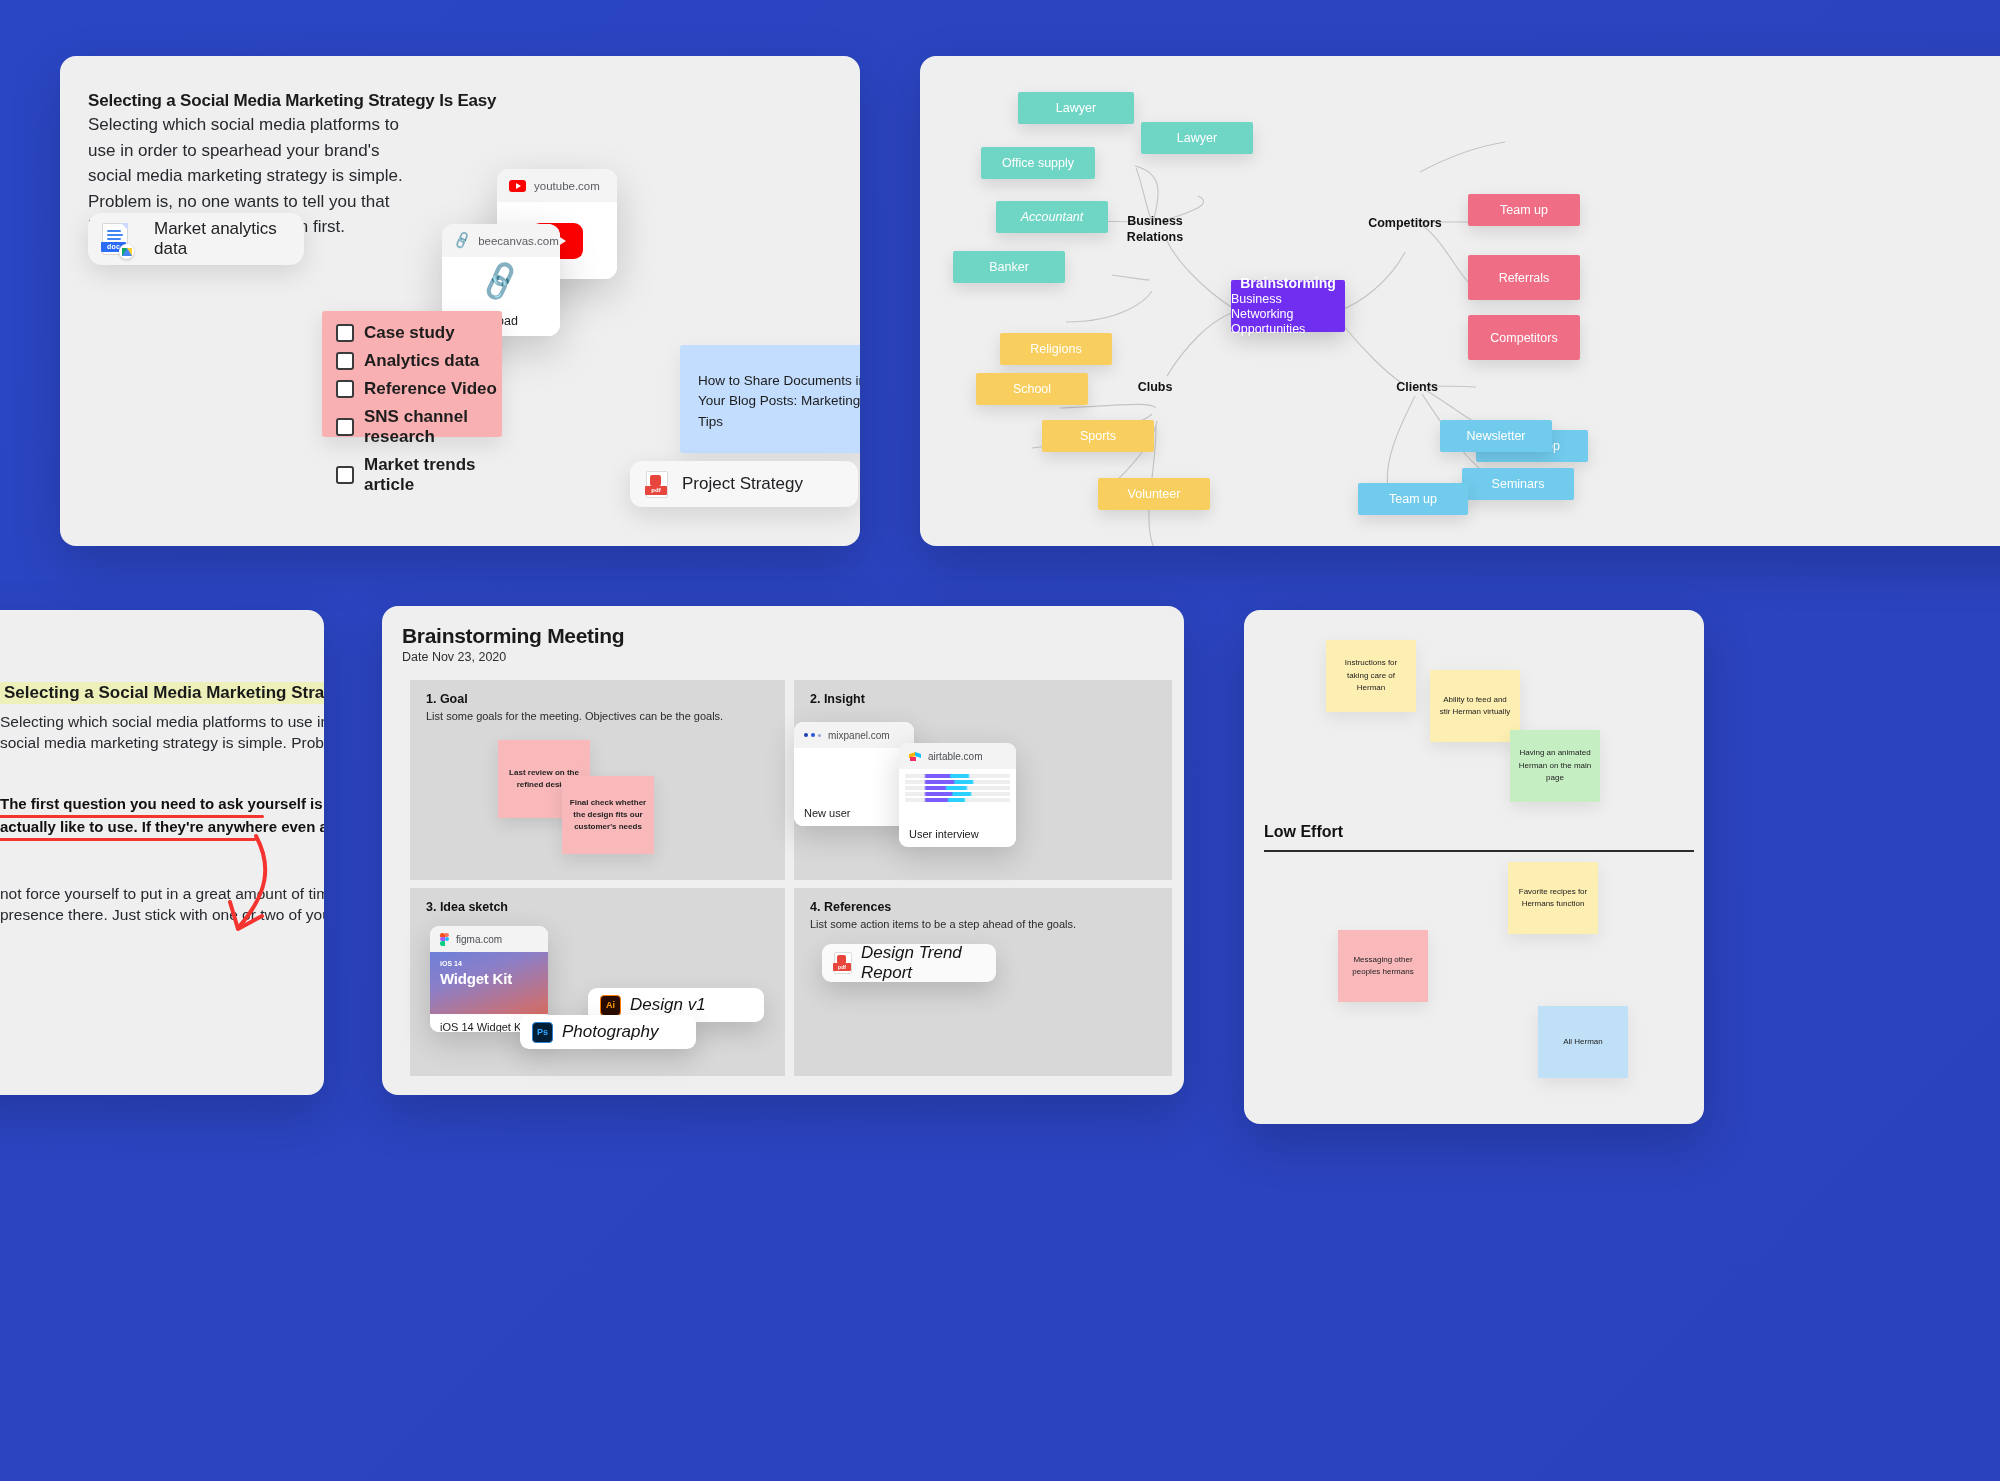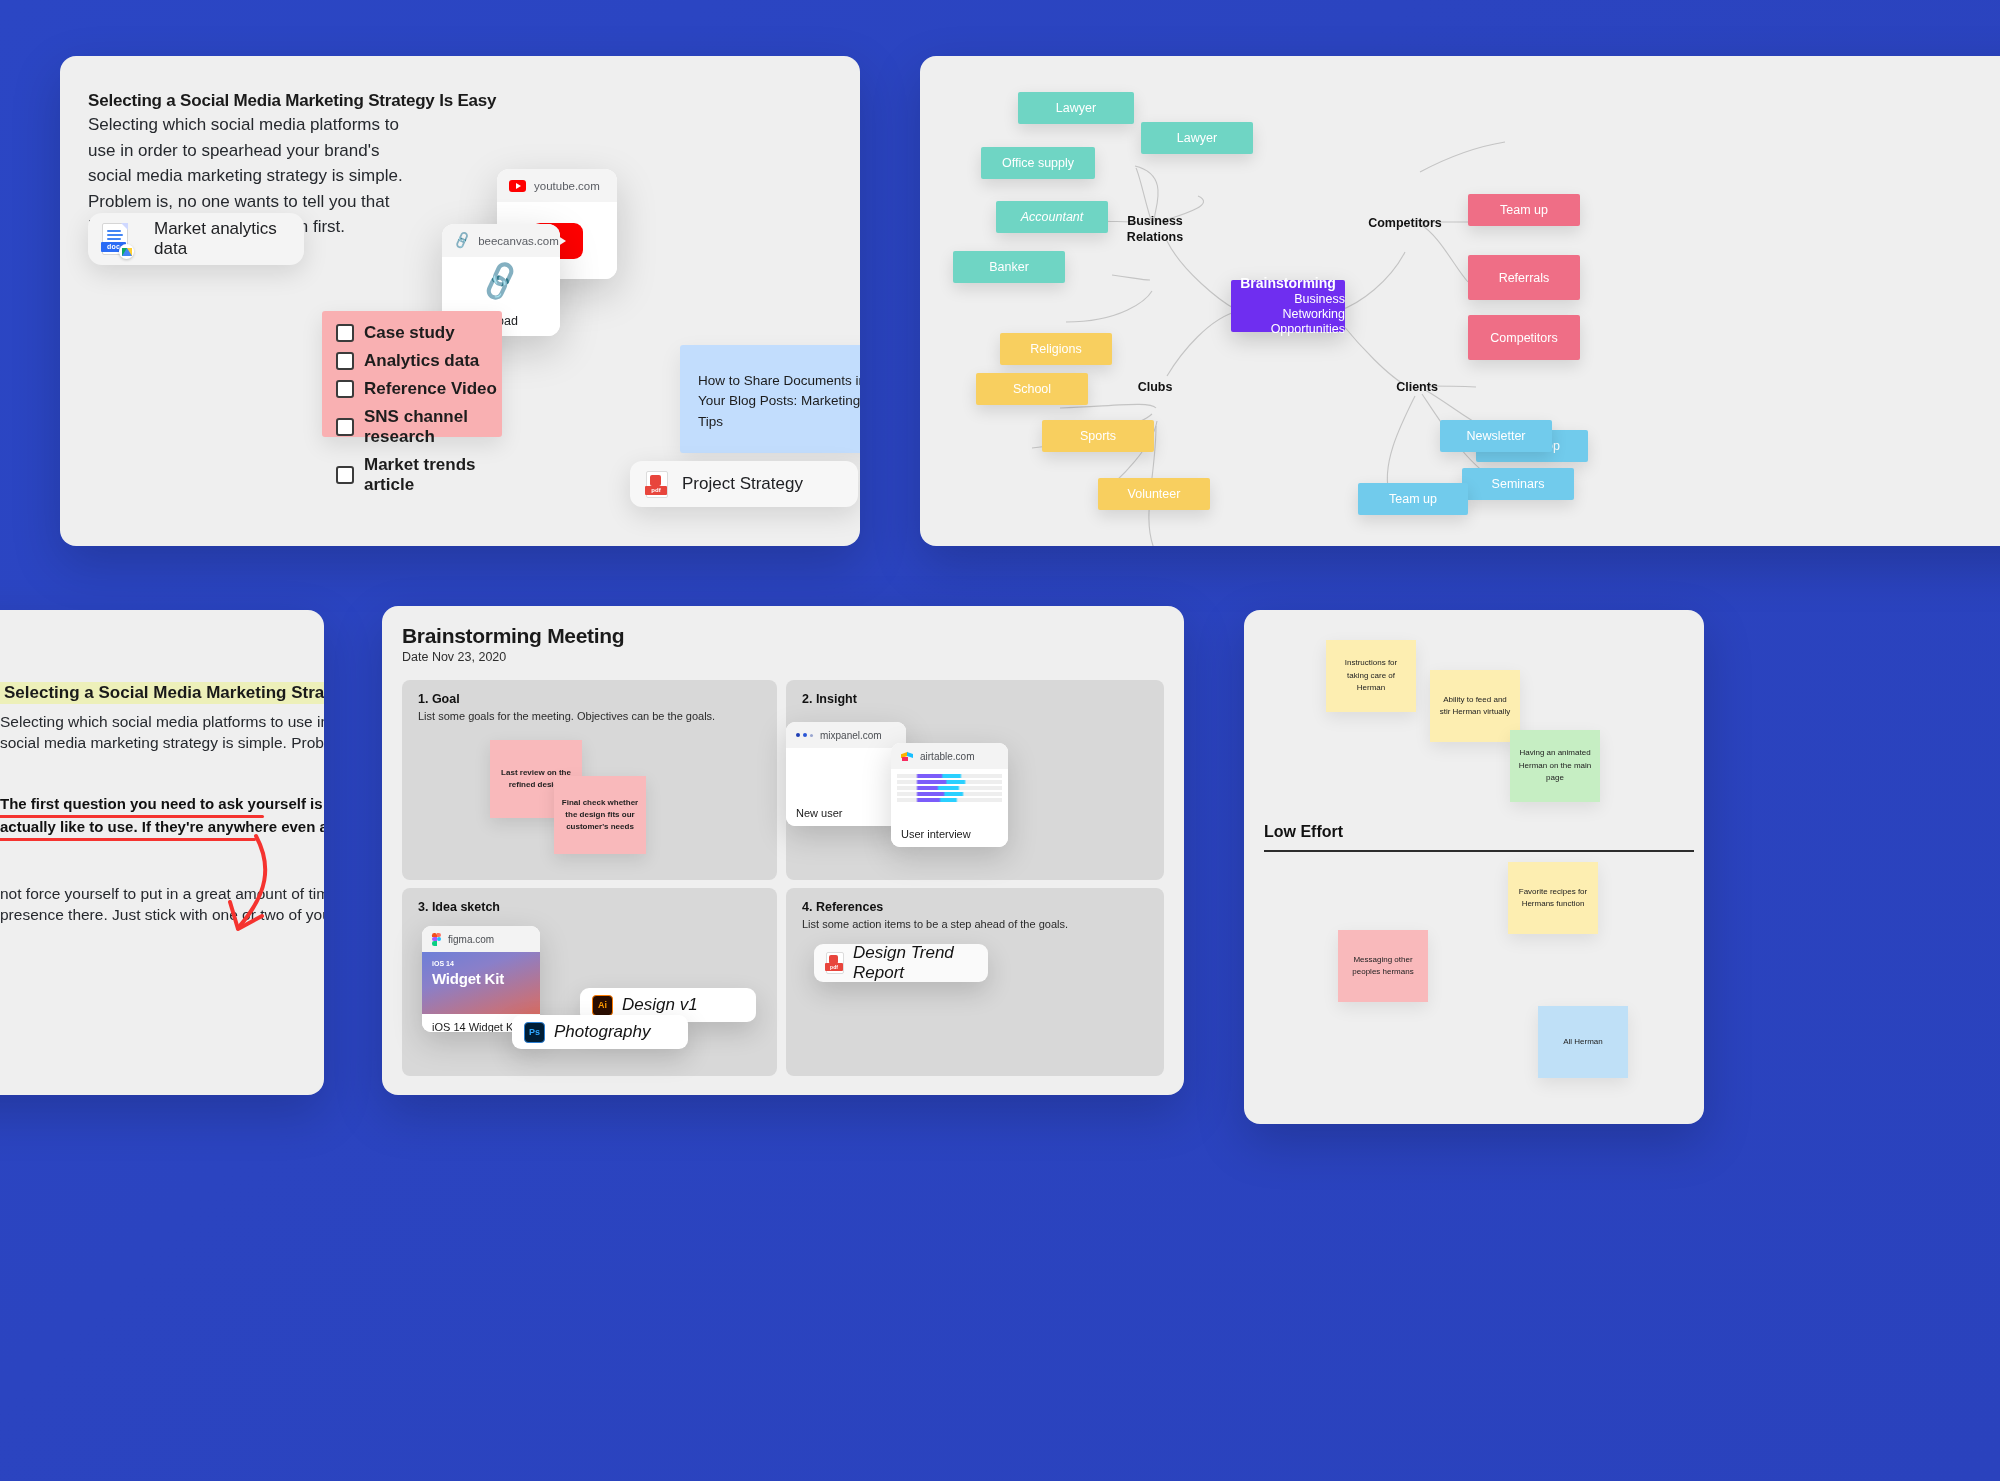--- a/index.html
+++ b/index.html
@@ -57,35 +57,35 @@
   .pdf-ico .pg{position:absolute;inset:0;background:#fff;border:1px solid #dcdcdc;border-radius:2px;}
   .pdf-ico .tag{position:absolute;left:-1px;bottom:3px;width:22px;height:9px;background:#e8453c;border-radius:1px;color:#fff;font-size:6px;font-weight:bold;text-align:center;line-height:9px;}
   .pdf-ico .sq{position:absolute;left:4px;top:4px;width:11px;height:11px;background:#e8453c;border-radius:2px;}
 
   
   #panel-map{left:920px;top:56px;width:1246px;height:490px;}
   .mm-node{position:absolute;border-radius:2px;color:#fff;font-size:12.5px;display:flex;align-items:center;justify-content:center;box-shadow:0 6px 16px rgba(0,0,0,.12);}
   .mm-label{position:absolute;font-size:12.5px;font-weight:bold;color:#111;line-height:1.25;text-align:center;}
   #mm-center{position:absolute;background:#6f2ef0;color:#fff;border-radius:2px;box-shadow:0 8px 22px rgba(0,0,0,.18);display:flex;flex-direction:column;align-items:center;justify-content:center;}
   #mm-center .t1{font-size:14px;font-weight:bold;}
-  #mm-center .t2{font-size:12.5px;line-height:1.22;text-align:right;margin-top:1px;}
+  #mm-center .t2{font-size:12.5px;line-height:1.22;text-align:left;margin-top:1px;}
   #mm-svg{position:absolute;left:0;top:0;width:1030px;height:490px;pointer-events:none;}
 
   
   #panel-hl{left:-60px;top:610px;width:384px;height:485px;}
   .hl-title{position:absolute;left:60px;top:72px;font-size:17px;font-weight:bold;background:#edf0b9;padding:1px 4px;white-space:nowrap;}
   .hl-p{position:absolute;left:60px;font-size:15.5px;line-height:1.55;color:#26292e;white-space:nowrap;}
   .hl-bold{position:absolute;left:60px;font-size:15px;font-weight:bold;line-height:1.62;color:#111;white-space:nowrap;}
   .hl-underline{position:absolute;height:3px;background:#f5332f;border-radius:2px;}
 
   
   #panel-meeting{left:382px;top:606px;width:802px;height:489px;}
   .mt-title{position:absolute;left:20px;top:18px;font-size:21px;font-weight:bold;letter-spacing:-.3px;}
   .mt-date{position:absolute;left:20px;top:44px;font-size:12.5px;color:#2e2e2e;}
-  .sec{position:absolute;background:#d8d8d8;border-radius:8px;}
+  .sec{position:absolute;background:#d8d8d8;border-radius:0;margin-left:8px;}
   .sec-h{position:absolute;left:16px;top:12px;font-size:12.5px;font-weight:bold;color:#111;}
   .sec-d{position:absolute;left:16px;top:30px;font-size:11px;color:#2b2b2b;}
   .sticky{position:absolute;background:#f9b9bb;box-shadow:0 6px 16px rgba(0,0,0,.10);display:flex;align-items:center;justify-content:center;text-align:center;font-size:8px;font-weight:bold;line-height:1.5;color:#1f1f1f;padding:6px;box-sizing:border-box;}
   .mini-card{position:absolute;background:#fff;border-radius:9px;box-shadow:0 10px 30px rgba(0,0,0,.17);overflow:hidden;}
   .mc-head{display:flex;align-items:center;gap:7px;height:26px;padding:0 10px;background:#f3f3f3;font-size:10px;color:#4b4e53;}
   .mc-foot{height:26px;padding:0 10px;display:flex;align-items:center;font-size:11px;color:#1b1b1b;background:#fff;}
   .dots{display:flex;gap:3px;align-items:center;}
   .dots span{width:4px;height:4px;border-radius:50%;background:#1f3fb5;}
   .dots span:nth-child(2){background:#2b57d6;}
   .dots span:nth-child(3){width:3px;height:3px;background:#9aa6cf;}

